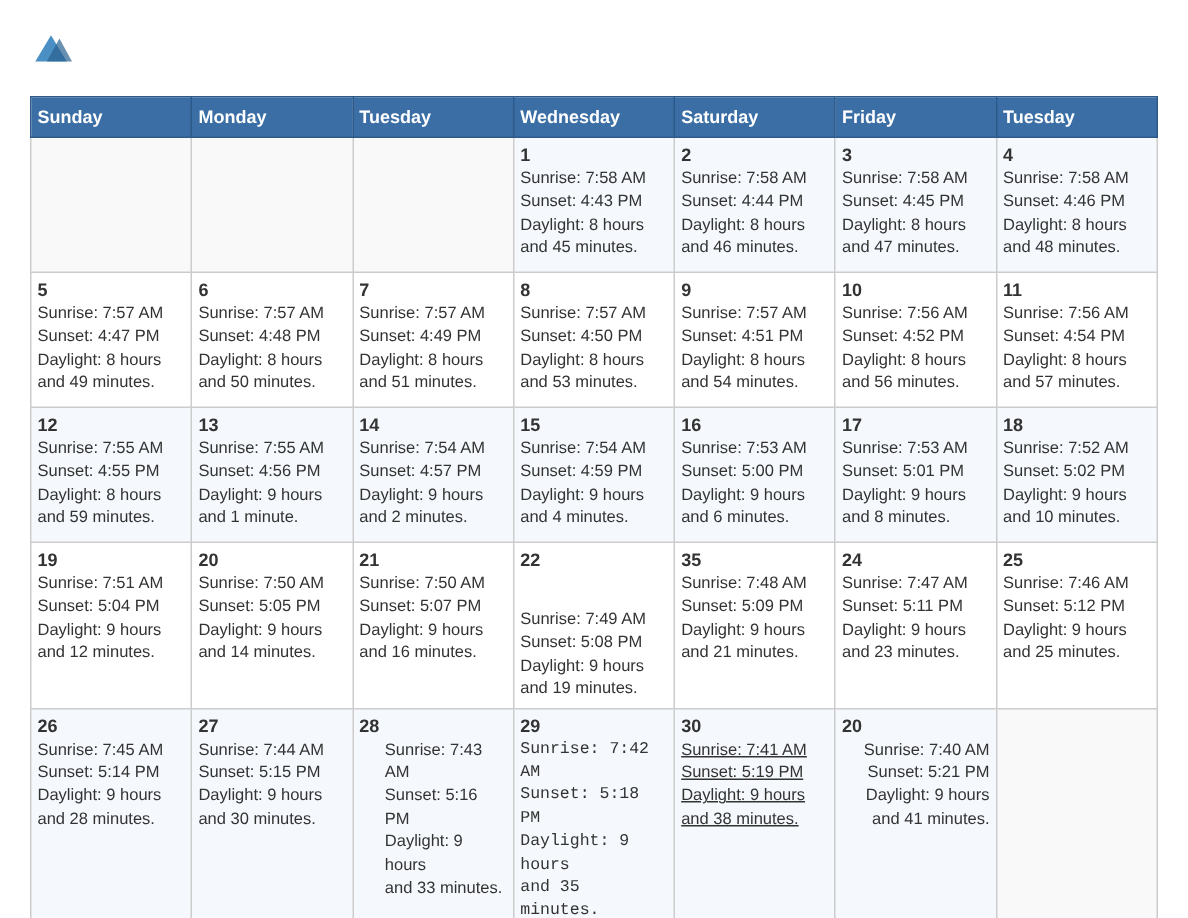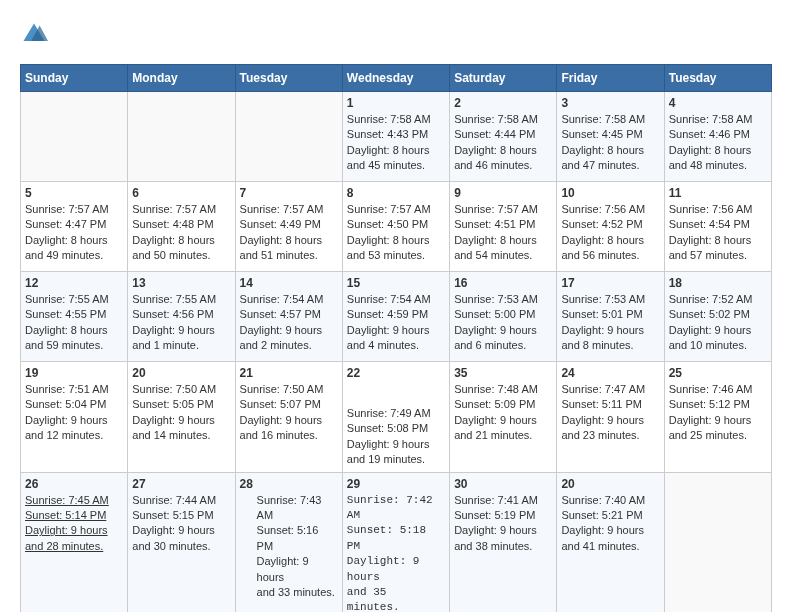--- a/index.html
+++ b/index.html
@@ -303,21 +303,21 @@
           <span class="day-num">25</span>
           <div class="day-info" style="white-space: pre-line;">Sunrise: 7:46 AM
 Sunset: 5:12 PM
 Daylight: 9 hours
 and 25 minutes.</div>
         </td>
       </tr>
       <tr>
         <td>
           <span class="day-num">26</span>
-          <div class="day-info" style="white-space: pre-line; text-decoration: underline;">Sunrise: 7:45 AM
+          <div class="day-info" style="white-space: pre-line;">Sunrise: 7:45 AM
 Sunset: 5:14 PM
 Daylight: 9 hours
 and 28 minutes.</div>
         </td>
         <td>
           <span class="day-num">27</span>
           <div class="day-info" style="white-space: pre-line;">Sunrise: 7:44 AM
 Sunset: 5:15 PM
 Daylight: 9 hours
 and 30 minutes.</div>
@@ -331,28 +331,28 @@
         </td>
         <td>
           <span class="day-num">29</span>
           <div class="day-info" style="white-space: pre-line; font-family: Liberation Mono, monospace;">Sunrise: 7:42 AM
 Sunset: 5:18 PM
 Daylight: 9 hours
 and 35 minutes.</div>
         </td>
         <td>
           <span class="day-num">30</span>
-          <div class="day-info" style="white-space: pre-line;">Sunrise: 7:41 AM
+          <div class="day-info" style="white-space: pre-line; text-decoration: underline;">Sunrise: 7:41 AM
 Sunset: 5:19 PM
 Daylight: 9 hours
 and 38 minutes.</div>
         </td>
         <td>
           <span class="day-num">20</span>
-          <div class="day-info" style="white-space: pre-line;">Sunrise: 7:40 AM
+          <div class="day-info" style="white-space: pre-line; text-align: right;">Sunrise: 7:40 AM
 Sunset: 5:21 PM
 Daylight: 9 hours
 and 41 minutes.</div>
         </td>
         <td class="empty-cell"></td>
       </tr>
     </tbody>
 </table>
 
 </body></html>

